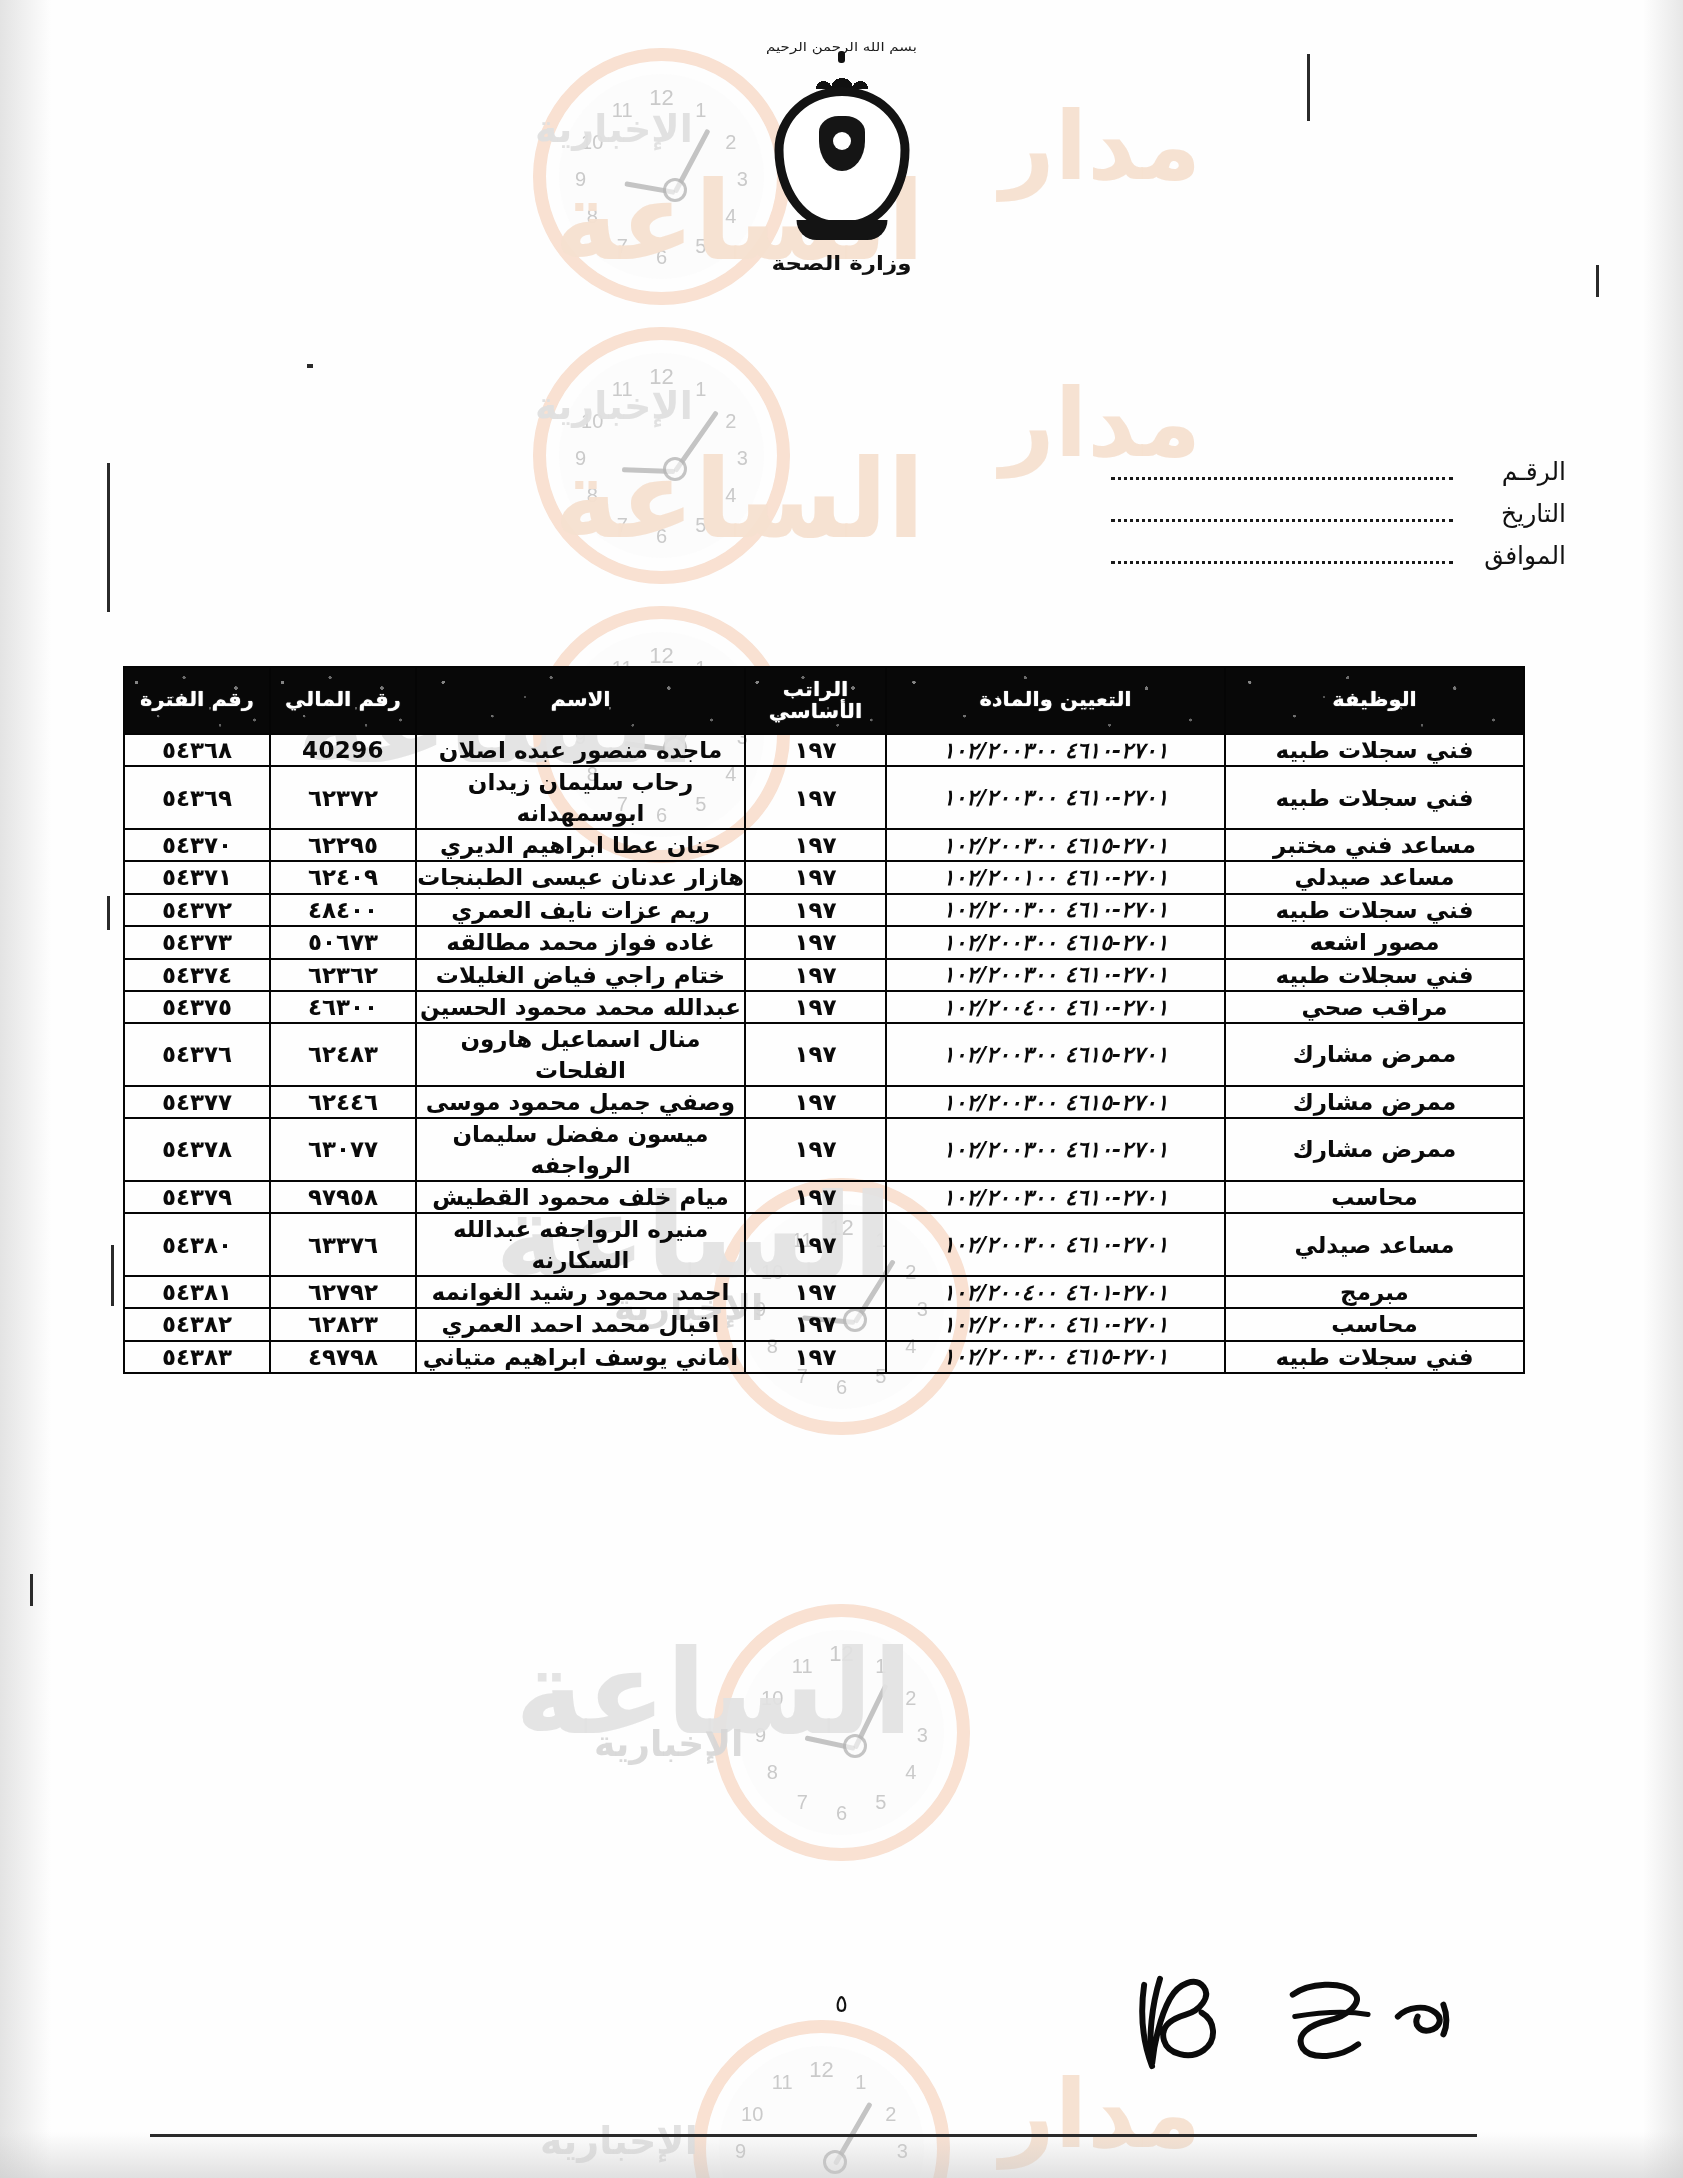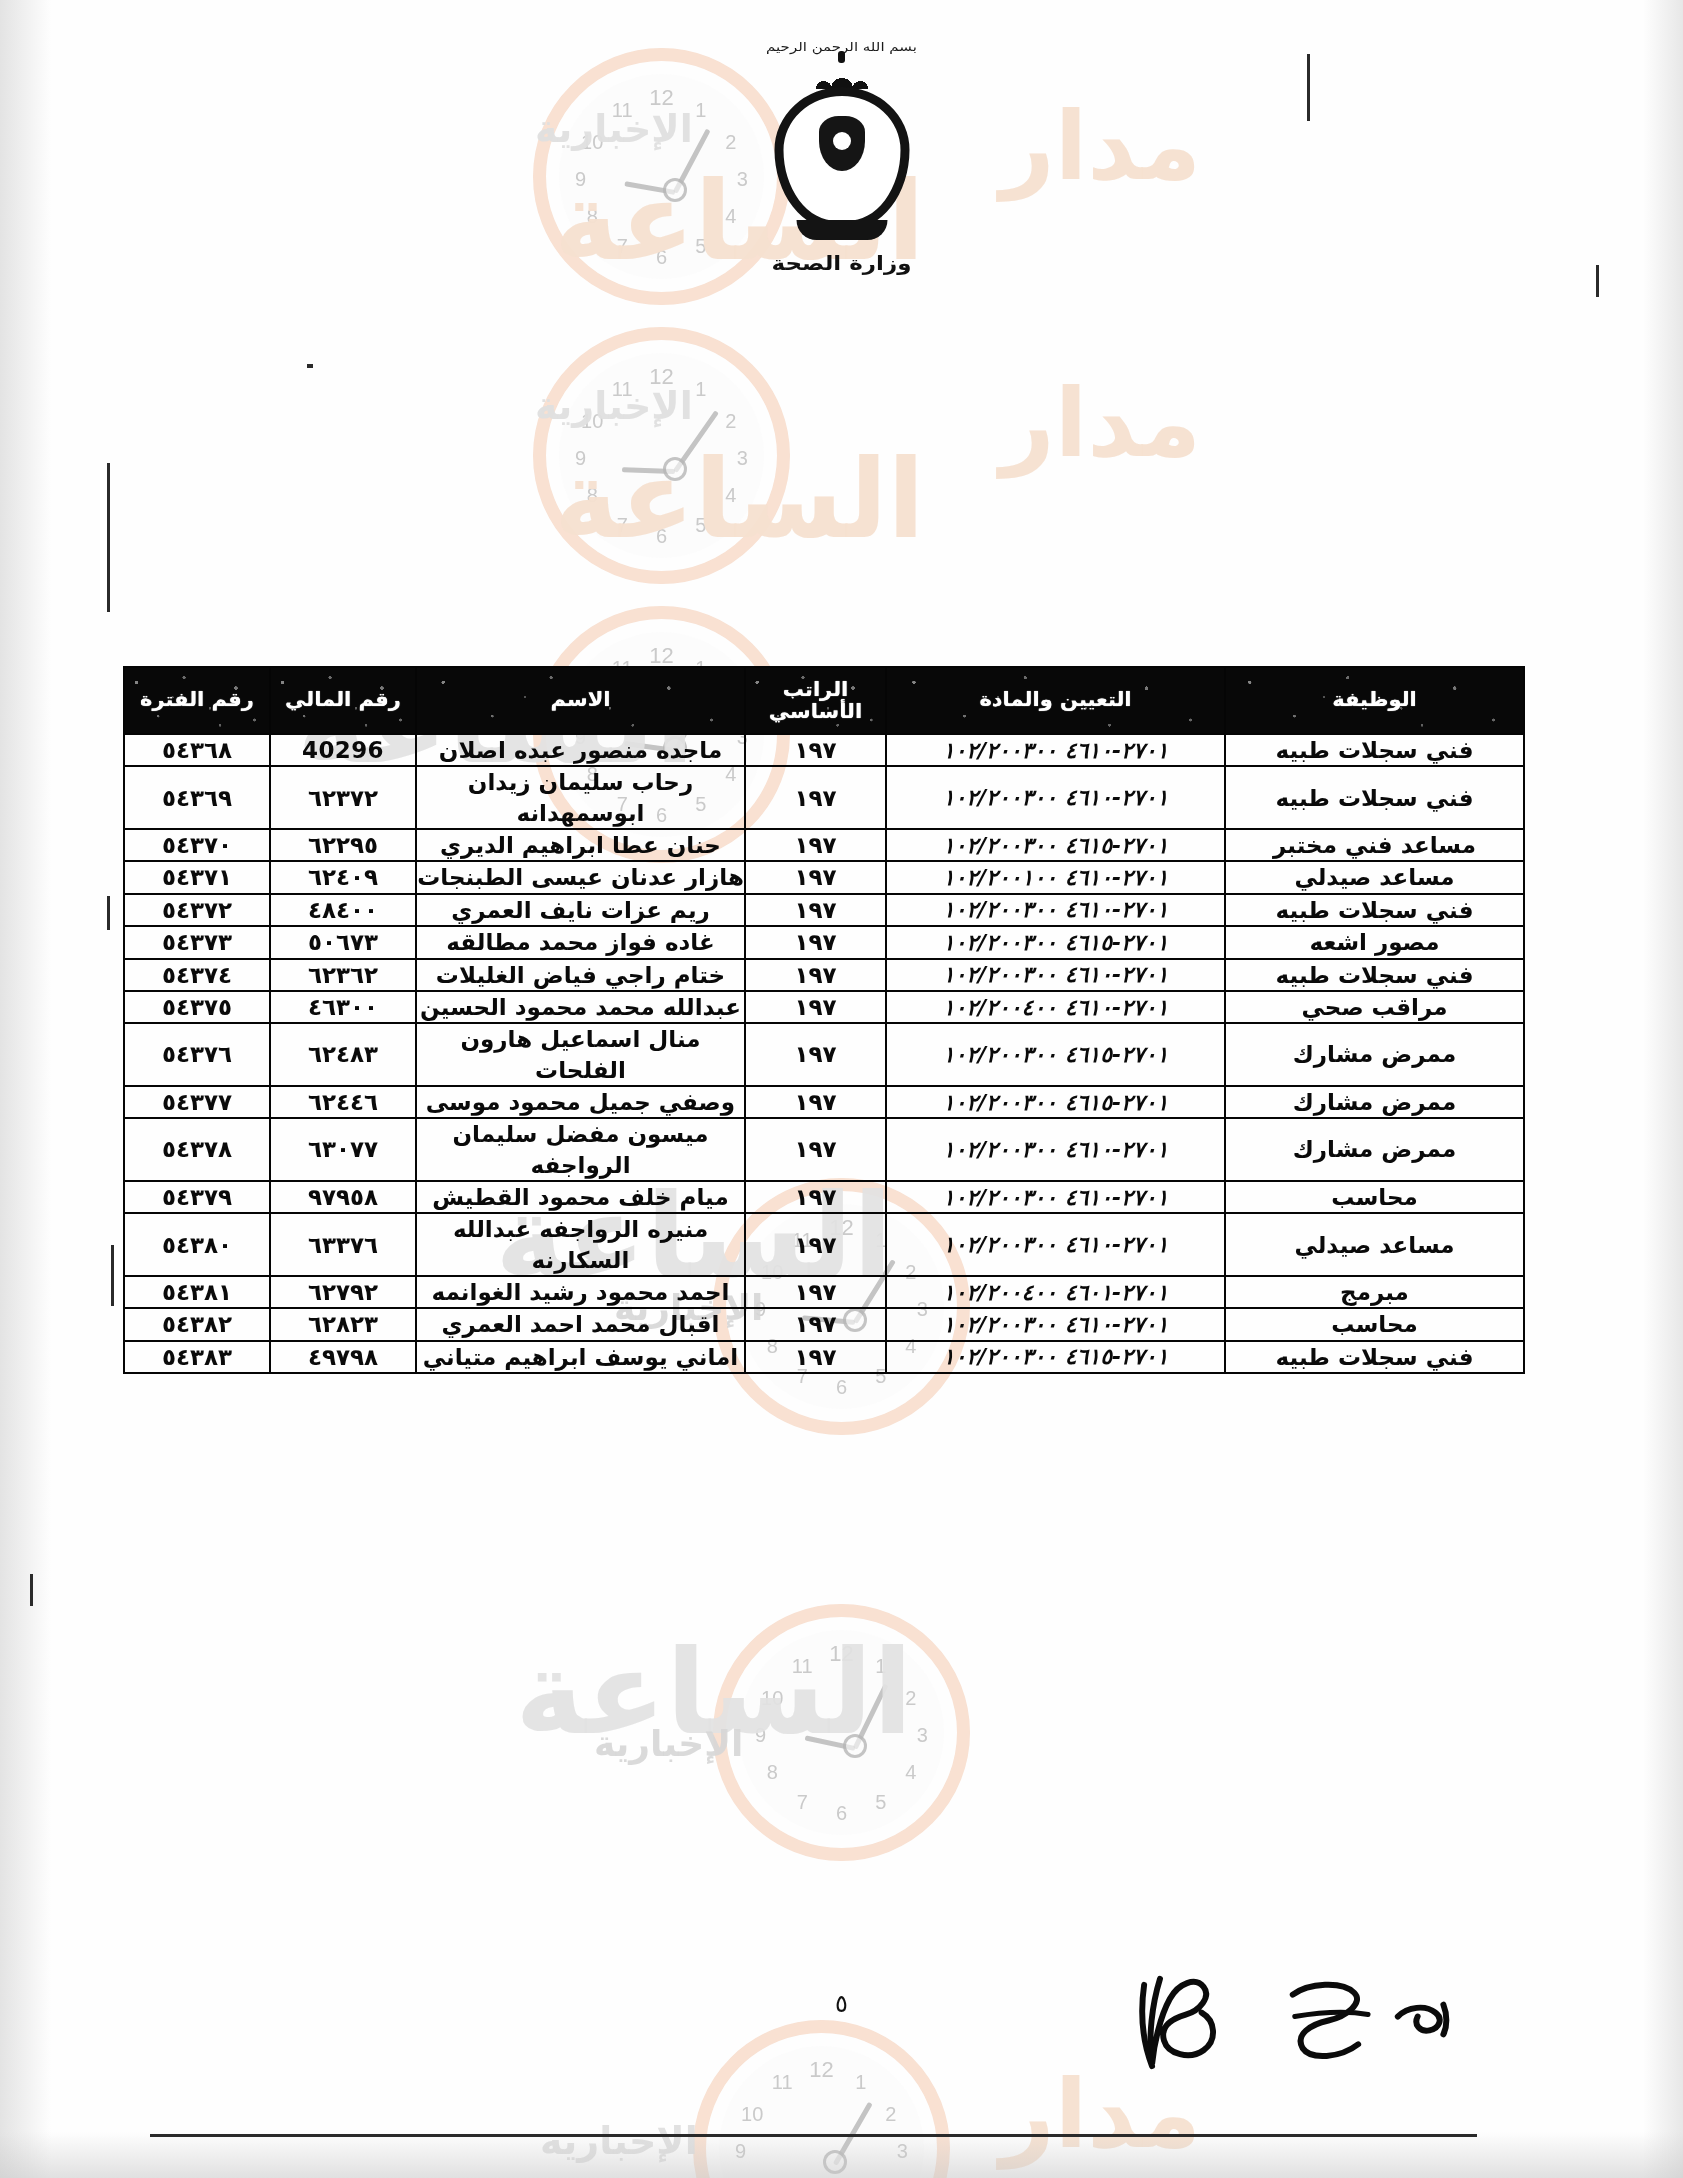--- a/index.html
+++ b/index.html
@@ -462,20 +462,34 @@
     <div id="emblem-basmala">بسم الله الرحمن الرحيم</div>
     <div id="emblem-crest">
       <div id="crest-crown"></div>
       <div id="crest-body"></div>
       <div id="crest-shield"></div>
       <div id="crest-base"></div>
     </div>
     <div id="emblem-ministry">وزارة الصحة</div>
   </div>
 
+  <div id="ref-fields">
+    <div class="ref-row">
+      <span class="ref-label">الرقـم</span>
+      <span class="ref-dots"></span>
+    </div>
+    <div class="ref-row">
+      <span class="ref-label">التاريخ</span>
+      <span class="ref-dots"></span>
+    </div>
+    <div class="ref-row">
+      <span class="ref-label">الموافق</span>
+      <span class="ref-dots"></span>
+    </div>
+  </div>
 
   <div id="records-table-wrap">
     <table id="records-table">
       <thead>
         <tr>
           <th class="c-job">
             <span class="hdr-txt">الوظيفة</span>
           </th>
           <th class="c-appoint">
             <span class="hdr-txt">التعيين والمادة</span>

